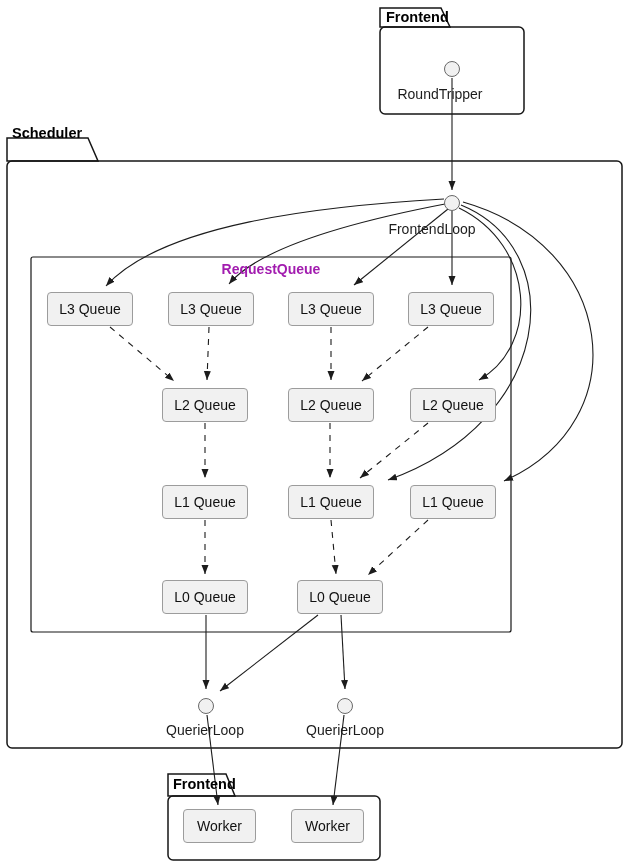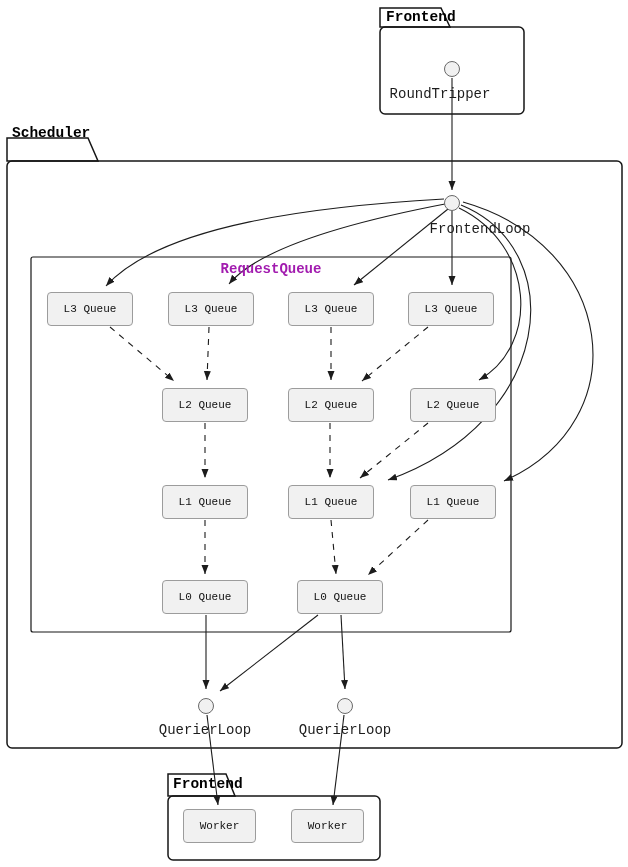--- a/index.html
+++ b/index.html
@@ -1,37 +1,37 @@
 <!DOCTYPE html>
 <html><head>
 <meta charset="utf-8">
 <style>
   html,body{margin:0;padding:0;background:#ffffff;}
   .canvas{
     position:relative;width:628px;height:867px;background:#ffffff;overflow:hidden;
-    font-family:Liberation Mono, monospace;color:#1c1c1c;
+    font-family:Liberation Sans, sans-serif;color:#1c1c1c;
   }
   .edges-layer{position:absolute;left:0;top:0;width:628px;height:867px;}
   .tab-label{
     position:absolute;font-size:14.5px;font-weight:bold;color:#000;
     white-space:nowrap;line-height:20px;
   }
   .rq-title{
     position:absolute;font-size:14px;font-weight:bold;color:#a21caf;
     transform:translateX(-50%);white-space:nowrap;
   }
   .node-label{
     position:absolute;font-size:14px;color:#1c1c1c;transform:translateX(-50%);
     white-space:nowrap;
   }
   .qbox{
     position:absolute;height:34px;box-sizing:border-box;
     background:#f1f1f1;border:1px solid #9c9c9c;border-radius:4px;
     display:flex;align-items:center;justify-content:center;
-    font-size:11px;color:#111;white-space:nowrap;
+    font-size:14px;color:#111;white-space:nowrap;
   }
   .circle{
     position:absolute;width:16px;height:16px;box-sizing:border-box;border-radius:50%;
     background:#f1f1f1;border:1.2px solid #696969;
   }
 </style>
 </head>
 <body>
 
 <div class="canvas">
@@ -87,21 +87,21 @@
   <div class="tab-label" style="left:12px;top:123px;">Scheduler</div>
   <div class="tab-label" style="left:173px;top:774px;">Frontend</div>
   <div class="rq-title" style="left:271px;top:261px;">RequestQueue</div>
 
   <div class="circle" style="left:444px;top:61px;"></div>
   <div class="circle" style="left:444px;top:195px;"></div>
   <div class="circle" style="left:198px;top:698px;"></div>
   <div class="circle" style="left:337px;top:698px;"></div>
 
   <div class="node-label" style="left:440px;top:86px;">RoundTripper</div>
-  <div class="node-label" style="left:480px;top:221px;">FrontendLoop</div>
+  <div class="node-label" style="left:432px;top:221px;">FrontendLoop</div>
   <div class="node-label" style="left:205px;top:722px;">QuerierLoop</div>
   <div class="node-label" style="left:345px;top:722px;">QuerierLoop</div>
 
   <div class="qbox" style="left:47px;top:292px;width:86px;">L3 Queue</div>
   <div class="qbox" style="left:168px;top:292px;width:86px;">L3 Queue</div>
   <div class="qbox" style="left:288px;top:292px;width:86px;">L3 Queue</div>
   <div class="qbox" style="left:408px;top:292px;width:86px;">L3 Queue</div>
 
   <div class="qbox" style="left:162px;top:388px;width:86px;">L2 Queue</div>
   <div class="qbox" style="left:288px;top:388px;width:86px;">L2 Queue</div>

